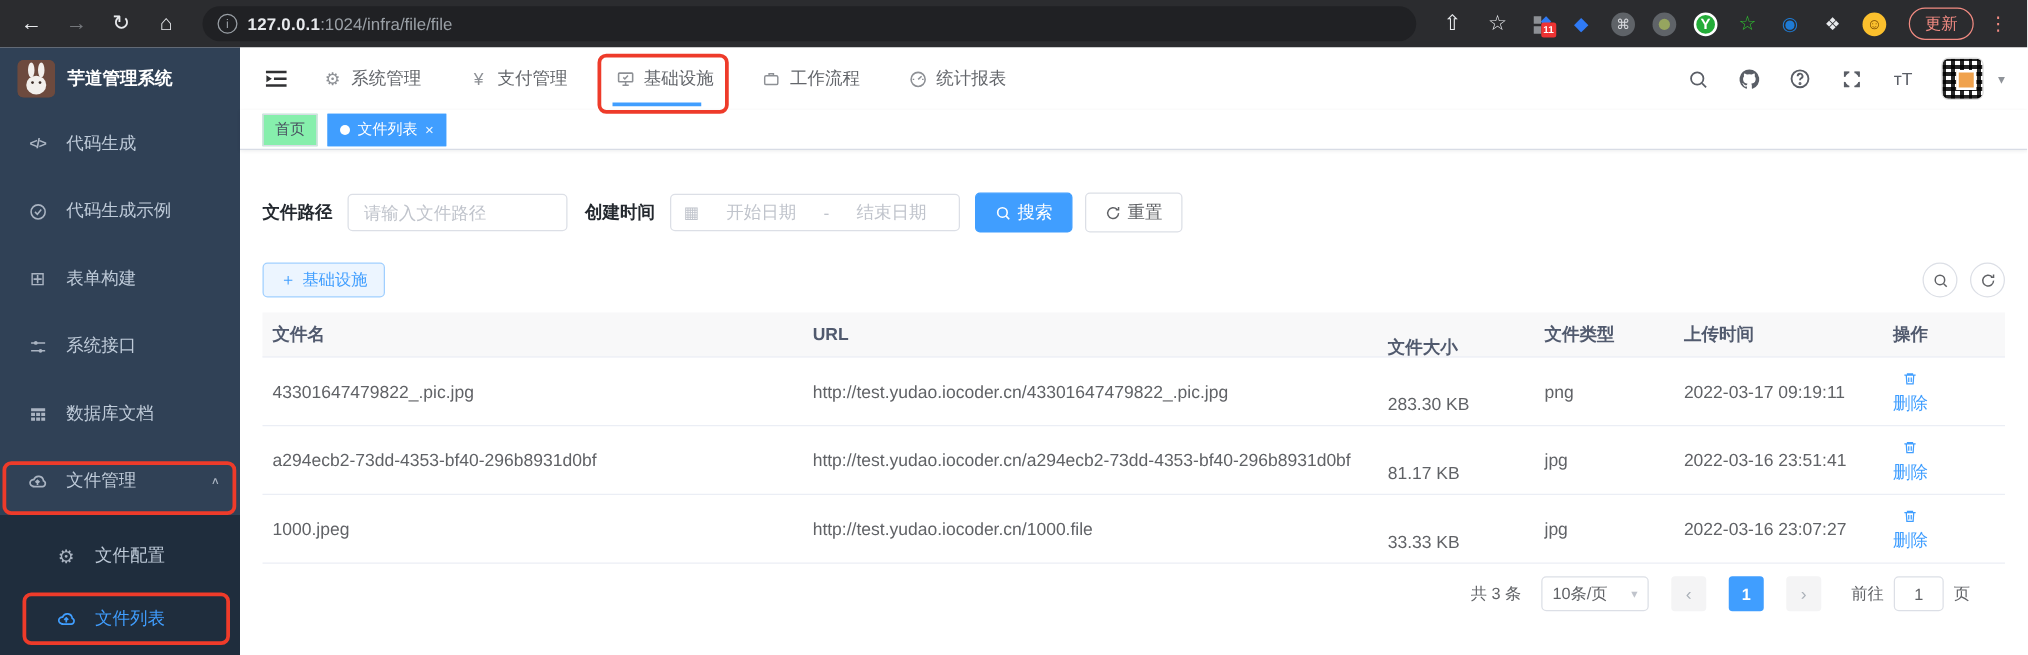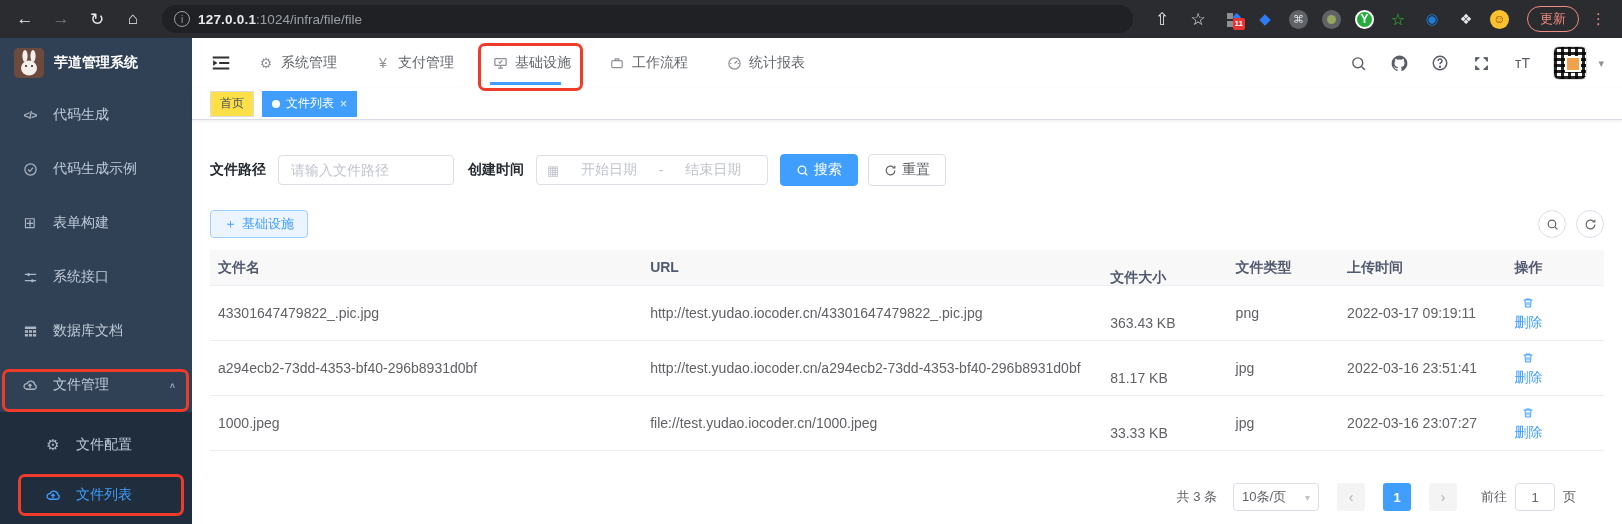--- a/index.html
+++ b/index.html
@@ -67,21 +67,21 @@
   .avatar { width:34px; height:34px; border-radius:6px; position:relative; flex:none; cursor:pointer;
     background:#fff;
     background-image:
       repeating-linear-gradient(0deg, rgba(0,0,0,.85) 0 3px, transparent 3px 6px),
       repeating-linear-gradient(90deg, rgba(0,0,0,.85) 0 3px, transparent 3px 7px);
     border:1px solid #ddd; overflow:hidden; }
   .avatar::after { content:""; position:absolute; left:11px; top:9px; width:12px; height:12px; background:#f0a24d; border:2px solid #fff; }
   .caret { color:#8f9399; font-size:11px; margin-left:-10px; cursor:pointer; }
 
   .tagsbar { height:32px; border-bottom:1px solid #d8dce5; box-shadow:0 1px 3px rgba(0,21,41,.08); display:flex; align-items:center; padding:0 18px; gap:8px; flex:none; }
-  .tag { height:26px; display:flex; align-items:center; padding:0 9px; border:1px solid #d8dce5; background:#fde047; color:#495060; font-size:12px; cursor:pointer; gap:6px; }
+  .tag { height:26px; display:flex; align-items:center; padding:0 9px; border:1px solid #d8dce5; background:#86efac; color:#495060; font-size:12px; cursor:pointer; gap:6px; }
   .tag.active { background:#409eff; border-color:#409eff; color:#fff; }
   .tag .dot { width:8px; height:8px; border-radius:50%; background:#fff; }
   .tag .x { font-size:12px; opacity:.9; }
 
   .content { padding:20px 18px 0 18px; flex:1; min-width:0; }
 
   
   .filters { display:flex; align-items:center; margin-top:14px; }
   .f-label { font-size:14px; font-weight:700; color:#24292f; margin-right:12px; white-space:nowrap; }
   .f-input { width:176px; height:30px; border:1px solid #dcdfe6; border-radius:4px; padding:0 12px; font-size:14px; color:#606266; outline:none; font-family:inherit; }
@@ -104,21 +104,21 @@
 
   
   .table { margin-top:12px; width:100%; font-size:14px; }
   .thead { display:flex; background:#f8f8f9; height:36px; align-items:center; font-weight:700; color:#515a6e; border-bottom:1px solid #ebeef5; }
   .trow { display:flex; align-items:center; min-height:55px; border-bottom:1px solid #ebeef5; color:#606266; }
   .cell { text-align:left; padding:6px 8px; word-break:break-all; line-height:1.5; }
   .c-name { width:31%; } .c-url { width:33%; } .c-size { width:9%;margin-top:20px; } .c-type { width:8%; } .c-time { width:12%; } .c-act { width:7%; }
   .del-link { color:#409eff; display:inline-flex; align-items:center; gap:3px; cursor:pointer; white-space:nowrap;flex-direction:column; }
 
   
-  .pager { display:flex; align-items:center; justify-content:flex-end; margin-top:32px; padding-right:28px; color:#606266; font-size:13px; gap:10px; }
+  .pager { display:flex; align-items:center; justify-content:flex-end; margin-top:10px; padding-right:28px; color:#606266; font-size:13px; gap:10px; }
   .pg-total { margin-right:6px; }
   .pg-select { width:86px; height:28px; border:1px solid #dcdfe6; border-radius:4px; display:flex; align-items:center; justify-content:space-between; padding:0 8px; cursor:pointer; }
   .pg-select .sc { color:#c0c4cc; font-size:10px; }
   .pg-nav { width:28px; height:28px; border-radius:3px; background:#f4f4f5; color:#aab0b8; display:flex; align-items:center; justify-content:center; font-size:14px; cursor:pointer; margin-left:8px; }
   .pg-num { width:28px; height:28px; border-radius:3px; background:#409eff; color:#fff; display:flex; align-items:center; justify-content:center; font-size:13px; font-weight:700; margin-left:8px; cursor:pointer; }
   .pg-goto { margin-left:14px; display:flex; align-items:center; gap:8px; }
   .pg-input { width:40px; height:28px; border:1px solid #dcdfe6; border-radius:4px; text-align:center; font-size:13px; color:#606266; outline:none; font-family:inherit; }
 </style>
 </head>
 <body>
@@ -384,21 +384,21 @@
             <div class="cell c-url">URL</div>
             <div class="cell c-size">文件大小</div>
             <div class="cell c-type">文件类型</div>
             <div class="cell c-time">上传时间</div>
             <div class="cell c-act">操作</div>
           </div>
 
           <div class="trow">
             <div class="cell c-name">43301647479822_.pic.jpg</div>
             <div class="cell c-url">http://test.yudao.iocoder.cn/43301647479822_.pic.jpg</div>
-            <div class="cell c-size">363.43 KB</div>
+            <div class="cell c-size">283.30 KB</div>
             <div class="cell c-type">png</div>
             <div class="cell c-time">2022-03-17 09:19:11</div>
             <div class="cell c-act">
               <span class="del-link">
                 <svg width="12" height="12" viewBox="0 0 24 24" fill="none" stroke="#409eff" stroke-width="2">
                     <path d="M3 6h18M8 6V4h8v2M6 6l1 14h10l1-14M10 10v7M14 10v7"></path>
                   </svg>
                 <span>删除</span>
               </span>
             </div>
@@ -415,21 +415,21 @@
                 <svg width="12" height="12" viewBox="0 0 24 24" fill="none" stroke="#409eff" stroke-width="2">
                     <path d="M3 6h18M8 6V4h8v2M6 6l1 14h10l1-14M10 10v7M14 10v7"></path>
                   </svg>
                 <span>删除</span>
               </span>
             </div>
           </div>
 
           <div class="trow">
             <div class="cell c-name">1000.jpeg</div>
-            <div class="cell c-url">file://test.yudao.iocoder.cn/1000.jpeg</div>
+            <div class="cell c-url">http://test.yudao.iocoder.cn/1000.file</div>
             <div class="cell c-size">33.33 KB</div>
             <div class="cell c-type">jpg</div>
             <div class="cell c-time">2022-03-16 23:07:27</div>
             <div class="cell c-act">
               <span class="del-link">
                 <svg width="12" height="12" viewBox="0 0 24 24" fill="none" stroke="#409eff" stroke-width="2">
                     <path d="M3 6h18M8 6V4h8v2M6 6l1 14h10l1-14M10 10v7M14 10v7"></path>
                   </svg>
                 <span>删除</span>
               </span>

